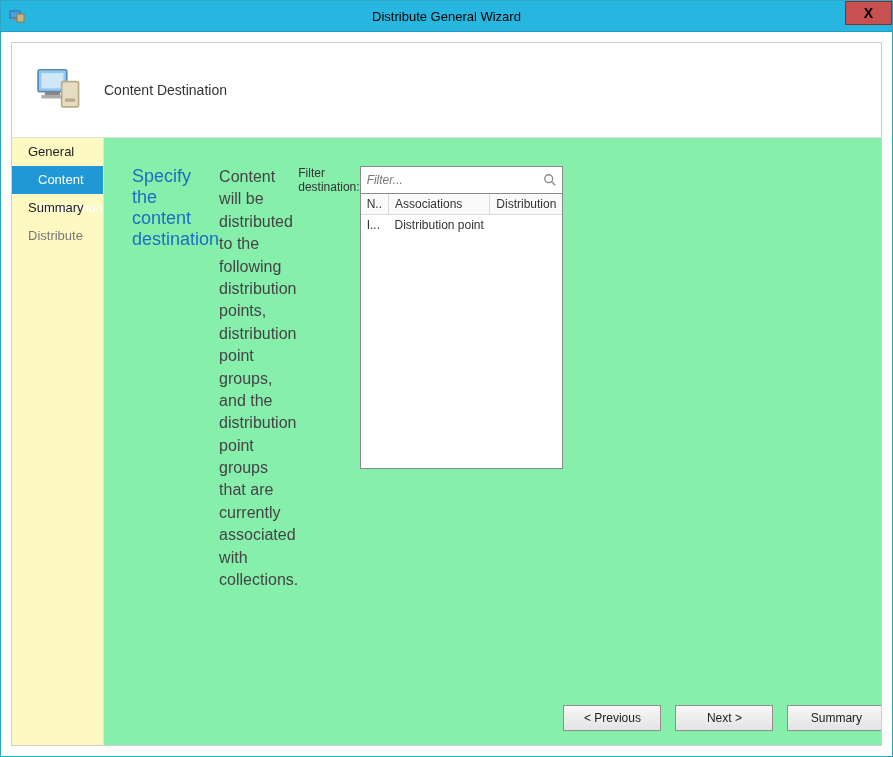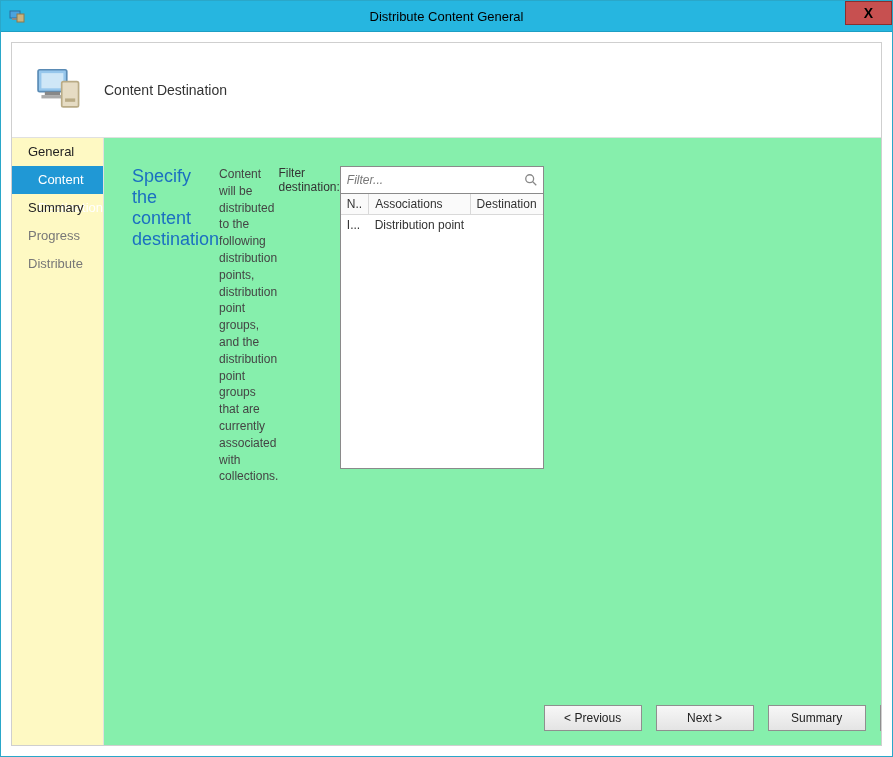--- a/index.html
+++ b/index.html
@@ -134,21 +134,21 @@
     display: flex;
     position: relative;
   }
   .main .main-heading {
     font-size: 18px;
     color: #1b6fc1;
     margin-bottom: 48px;
     margin-top: 0;
   }
   .main .description {
-    font-size: 12px;
+    font-size: 16px;
     color: #444;
     line-height: 1.4;
     max-width: 560px;
   }
   .content-label {
     font-size: 12px;
     color: #333;
     margin-bottom: 4px;
   }
 
@@ -294,21 +294,21 @@
 <div class="window">
 
   <div class="titlebar">
     <span class="app-icon">
       <svg viewBox="0 0 16 16" width="16" height="16">
         <rect x="1" y="3" width="10" height="7" fill="#4aa3df" stroke="#2a6fa0"></rect>
         <rect x="3" y="10" width="6" height="2" fill="#888"></rect>
         <rect x="8" y="6" width="7" height="8" fill="#c9b37f" stroke="#8a7a4f"></rect>
       </svg>
     </span>
-    <div class="title-text">Distribute Content General</div>
+    <div class="title-text">Distribute General Wizard</div>
     <div class="close-btn">
       <span>X</span>
     </div>
   </div>
 
   <div class="inner">
 
     <div class="header">
       <div class="header-icon">
         <svg viewBox="0 0 64 64" width="54" height="54">
@@ -327,23 +327,20 @@
 
       <div class="sidebar">
         <div class="step visited">
           <span>General</span>
         </div>
         <div class="step active">
           <span>Content Destination</span>
         </div>
         <div class="step visited">
           <span>Summary</span>
-        </div>
-        <div class="step pending">
-          <span>Progress</span>
         </div>
         <div class="step pending">
           <span>Distribute</span>
         </div>
       </div>
 
       <div class="main">
 
         <div class="main-heading">Specify the content destination</div>
 
@@ -361,21 +358,21 @@
                   <line x1="10" y1="10" x2="14" y2="14" stroke="#888" stroke-width="1.5"></line>
                 </svg>
               </span>
             </div>
             <div class="table-wrap">
               <table class="dest-table">
                 <thead>
                   <tr>
                     <th class="col-name">N..</th>
                     <th class="col-desc">Associations</th>
-                    <th class="col-assoc">Destination</th>
+                    <th class="col-assoc">Distribution</th>
                   </tr>
                 </thead>
                 <tbody>
                   <tr>
                     <td class="col-name">I...</td>
                     <td class="col-desc">Distribution point</td>
                     <td class="col-assoc"></td>
                   </tr>
                 </tbody>
               </table>

